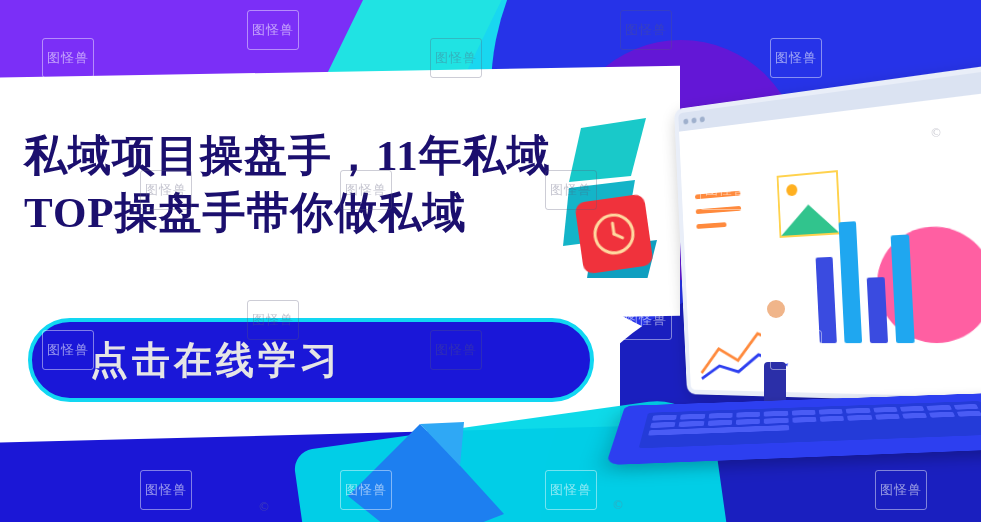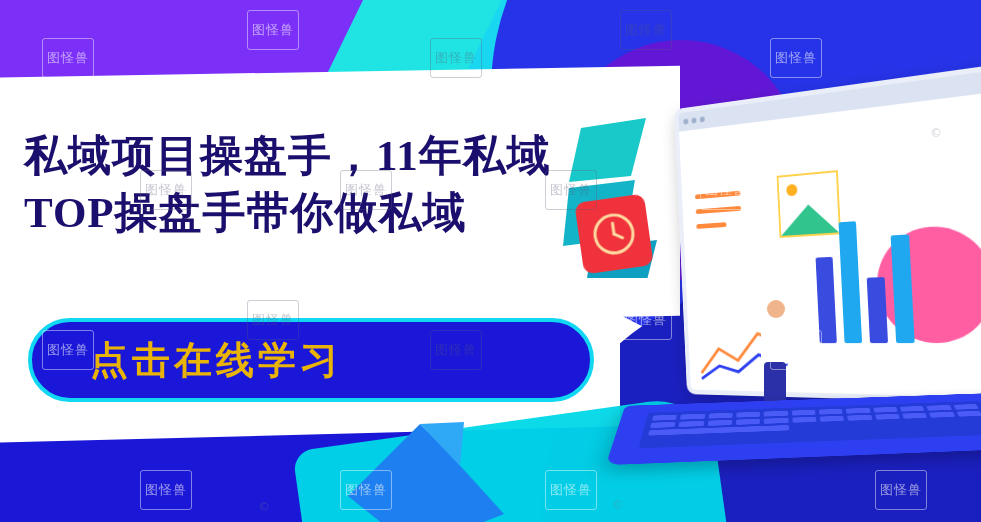--- a/index.html
+++ b/index.html
@@ -132,21 +132,21 @@
     width: 566px; height: 84px;
     background: #1a17d8;
     border: 4px solid #12d7f2;
     border-radius: 42px;
     box-sizing: border-box;
     display: flex;
     align-items: center;
     cursor: pointer;
   }
   .cta-label {
-    color: #eab308;
+    color: #e5e5e5;
     font-size: 38px;
     font-weight: bold;
     letter-spacing: 4px;
     padding-left: 58px;
     font-family: "Liberation Serif", serif;
   }
 
   
   .illus { position: absolute; right: 0; top: 0; width: 420px; height: 522px; }
 

